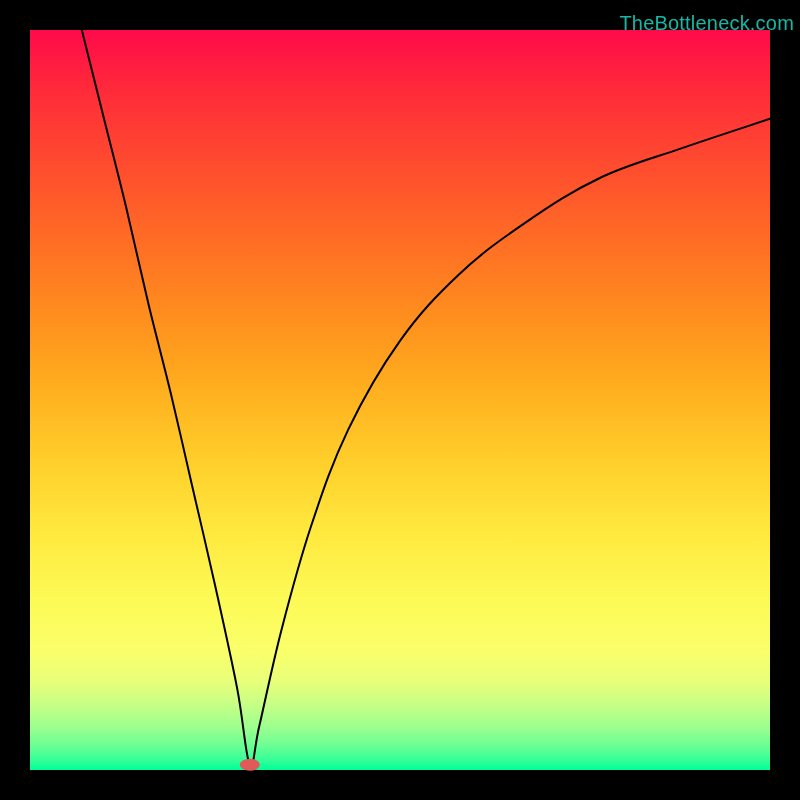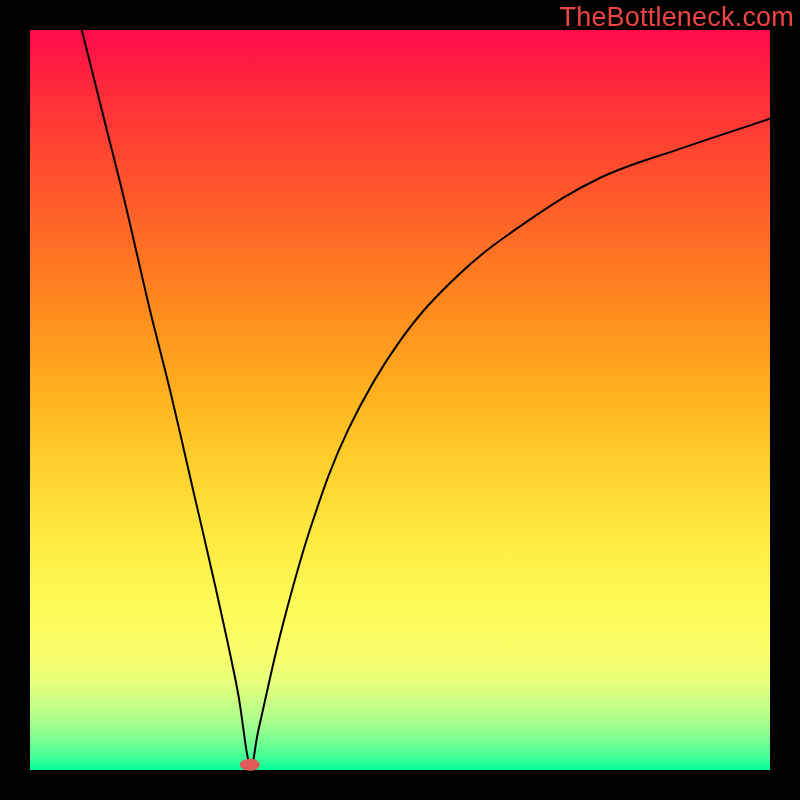--- a/index.html
+++ b/index.html
@@ -44,26 +44,26 @@
   svg.curve {
     position: absolute;
     left: 0;
     top: 0;
     width: 740px;
     height: 740px;
     overflow: visible;
   }
   .watermark {
     position: absolute;
-    top: 2px;
+    top: 12px;
     right: 6px;
     font-family: Arial, Helvetica, sans-serif;
-    font-size: 27px;
+    font-size: 20px;
     font-weight: 500;
-    color: #ef4444;
+    color: #14b8a6;
     letter-spacing: 0.2px;
     user-select: none;
   }
 </style>
 </head>
 <body>
 
 <div class="chart-container">
   <div class="watermark">TheBottleneck.com</div>
   <div class="plot-area">

